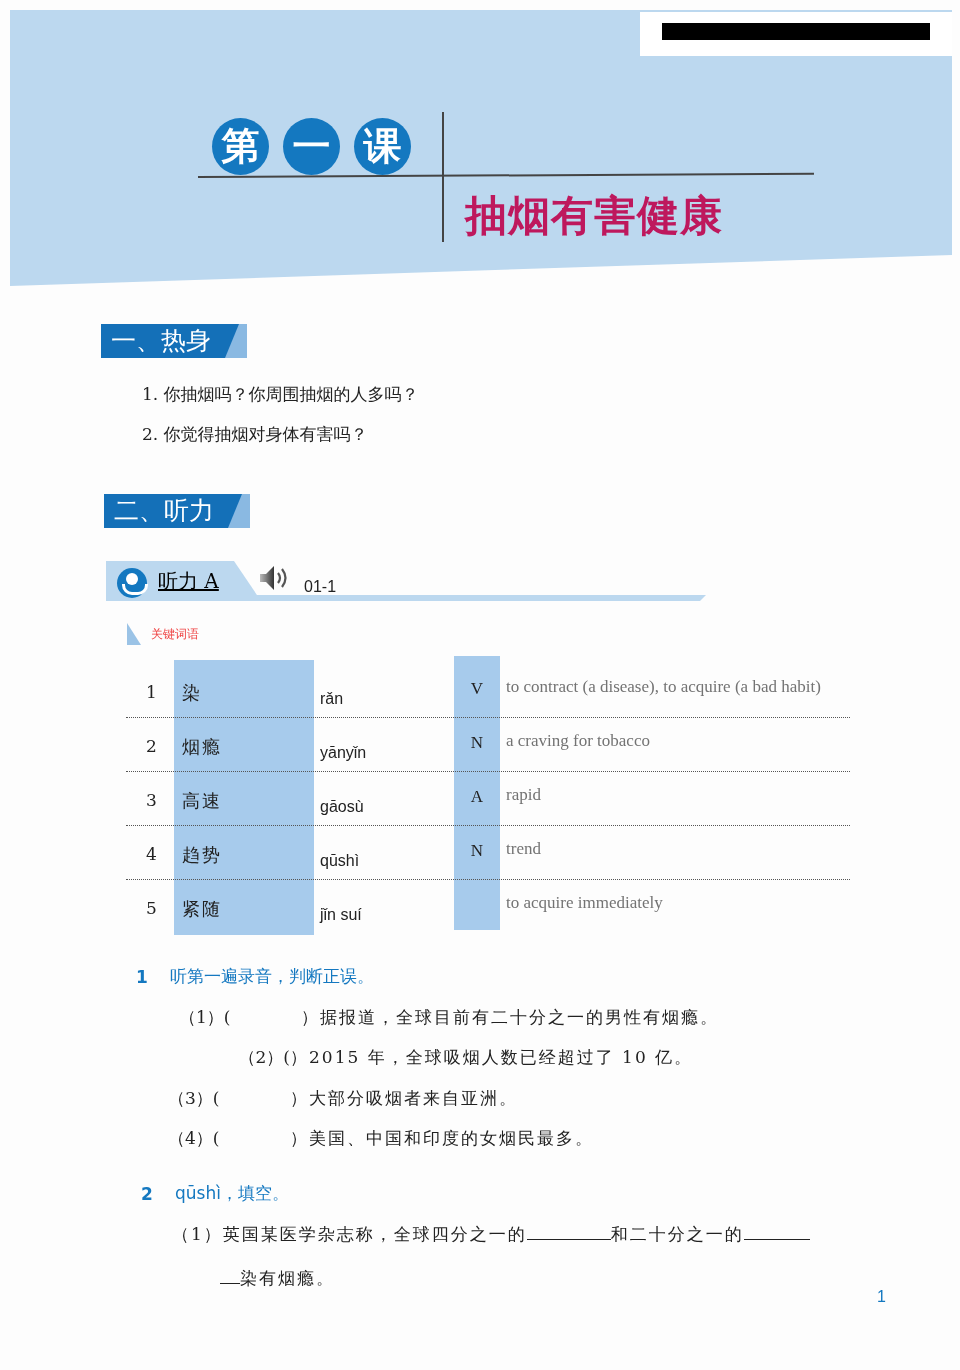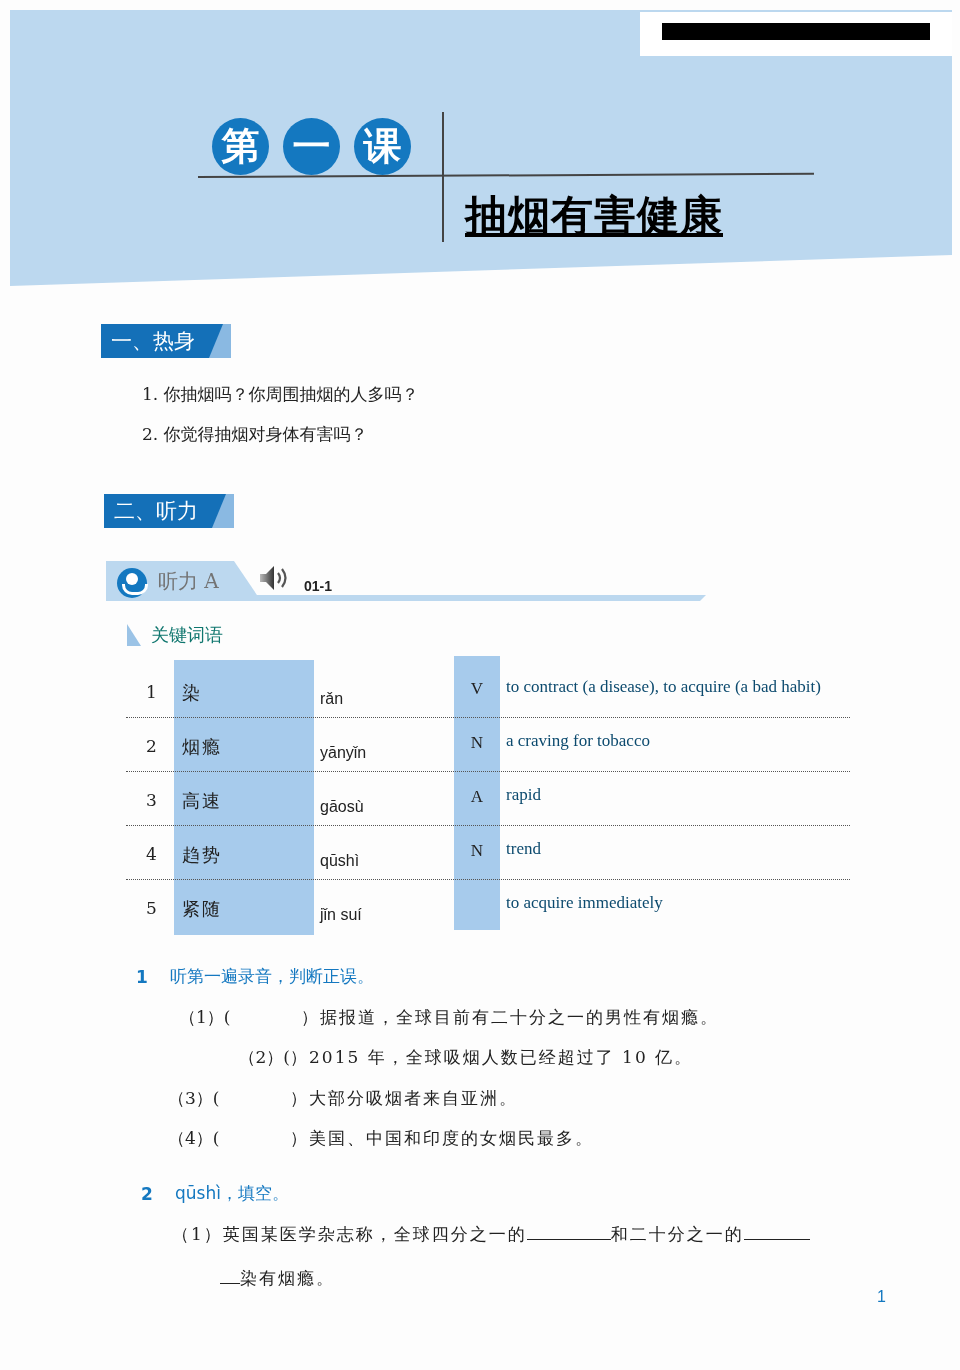--- a/index.html
+++ b/index.html
@@ -25,30 +25,30 @@
       width: 57px; height: 57px; border-radius: 50%;
       background: #1478c0; color: #fff;
       font-family: "DejaVu Sans", sans-serif; font-weight: bold;
       font-size: 38px; line-height: 57px; text-align: center;
     }
     .h-rule { position: absolute; left: 198px; top: 176px; width: 616px; height: 1.5px; background: #444; transform: rotate(-0.3deg); transform-origin: left; }
     .v-rule { position: absolute; left: 442px; top: 112px; width: 1.5px; height: 130px; background: #444; }
     .lesson-title {
       position: absolute; left: 465px; top: 188px;
       font-family: "DejaVu Sans", sans-serif; font-weight: bold;
-      font-size: 42px; color: #000000; letter-spacing: 1px; text-decoration: underline;
+      font-size: 42px; color: #be185d; letter-spacing: 1px;
     }
 
     
     .section-tag {
       position: absolute; height: 34px; display: flex; align-items: center;
     }
     .section-tag .tag-main {
       background: #1470b8; color: #fff; height: 34px;
-      font-family: "DejaVu Sans", sans-serif; font-size: 21px;
+      font-family: "DejaVu Sans", sans-serif; font-size: 25px;
       padding: 0 12px 0 10px; line-height: 34px;
       clip-path: polygon(0 0, 100% 0, calc(100% - 14px) 100%, 0 100%);
       padding-right: 30px;
     }
     .section-tag .tag-stripe {
       width: 22px; height: 34px; margin-left: -16px; background: #8ab9e2;
       clip-path: polygon(14px 0, 100% 0, 100% 100%, 0 100%);
     }
 
     .warmup-q { position: absolute; left: 142px; font-size: 17px; color: #222; }
@@ -60,39 +60,39 @@
       background: #bcd8ef;
       clip-path: polygon(0 0, 128px 0, 100% 100%, 0 100%);
     }
     .listen-line { position: absolute; left: 0; top: 34px; width: 600px; height: 6px; background: #bcd8ef; clip-path: polygon(0 0, 100% 0, 99% 100%, 0 100%); }
     .listen-icon {
       position: absolute; left: 11px; top: 7px; width: 30px; height: 30px; border-radius: 50%;
       background: #1478c0;
     }
     .listen-icon::before { content: ""; position: absolute; left: 9px; top: 5px; width: 12px; height: 12px; border-radius: 50%; background: #fff; }
     .listen-icon::after { content: ""; position: absolute; left: 5px; top: 16px; width: 20px; height: 8px; border-radius: 0 0 10px 10px; border: 3px solid #fff; border-top: none; }
-    .listen-label { position: absolute; left: 52px; top: 7px; font-size: 20px; color: #737373; }
+    .listen-label { position: absolute; left: 52px; top: 7px; font-size: 20px; color: #000000; text-decoration: underline; }
     .speaker-icon { position: absolute; left: 152px; top: 2px; width: 36px; height: 30px; }
-    .track-no { position: absolute; left: 198px; top: 17px; font-family: "Liberation Sans", sans-serif; font-size: 14px; color: #222; font-weight: bold; }
+    .track-no { position: absolute; left: 198px; top: 17px; font-family: "Liberation Sans", sans-serif; font-size: 16px; color: #222; }
 
     .keywords-title { position: absolute; left: 127px; top: 623px; display: flex; align-items: center; }
     .kw-mark { width: 14px; height: 22px; background: #9bc3e6; clip-path: polygon(0 0, 100% 100%, 0 100%); margin-right: 10px; }
-    .kw-text { font-family: "DejaVu Sans", sans-serif; font-size: 18px; color: #0f766e; }
+    .kw-text { font-family: "DejaVu Sans", sans-serif; font-size: 12px; color: #ef4444; }
 
     
     .vocab { position: absolute; left: 126px; top: 660px; width: 724px; height: 275px; }
     .vocab-col-hz { position: absolute; left: 48px; top: 0; width: 140px; height: 275px; background: #a7cbec; }
     .vocab-col-pos { position: absolute; left: 328px; top: -4px; width: 46px; height: 274px; background: #a7cbec; }
     .vocab-row { position: absolute; left: 0; width: 724px; height: 54px; }
     .vocab-row .sep { position: absolute; left: 0; right: 0; bottom: 0; border-bottom: 1.5px dotted #555; }
     .v-num { position: absolute; left: 20px; top: 18px; font-size: 17px; color: #222; }
     .v-hz { position: absolute; left: 56px; top: 17px; font-size: 18px; color: #222; letter-spacing: 2px; }
     .v-py { position: absolute; left: 194px; top: 26px; font-family: "Liberation Sans", sans-serif; font-size: 16px; color: #222; }
     .v-pos { position: absolute; left: 328px; width: 46px; text-align: center; top: 15px; font-family: "Liberation Serif", serif; font-size: 17px; color: #222; }
-    .v-en { position: absolute; left: 380px; top: 13px; font-family: "Liberation Serif", serif; font-size: 17px; color: #0c4a6e; }
+    .v-en { position: absolute; left: 380px; top: 13px; font-family: "Liberation Serif", serif; font-size: 17px; color: #737373; }
 
     
     .ex-title { position: absolute; display: flex; align-items: center; }
     .ex-num { font-family: "DejaVu Sans", sans-serif; font-weight: bold; font-size: 17px; color: #1478c0; width: 34px; position: relative; }
     .ex-num::before { content: ""; position: absolute; left: -3px; top: -2px; width: 10px; height: 22px; background: #a7cbec; clip-path: polygon(0 0, 100% 100%, 0 100%); z-index: -1; }
     .ex-text { font-family: "DejaVu Sans", sans-serif; font-size: 17px; color: #1478c0; }
     .ex-item { position: absolute; left: 168px; font-size: 17px; color: #222; letter-spacing: 2px; white-space: nowrap; }
     .ex-item .paren { display: inline-block; width: 122px; letter-spacing: 0; }
     .blank { display: inline-block; border-bottom: 1px solid #222; height: 18px; vertical-align: baseline; }
     .page-no { position: absolute; left: 877px; top: 1288px; font-family: "Liberation Sans", sans-serif; font-size: 16px; color: #1478c0; }

